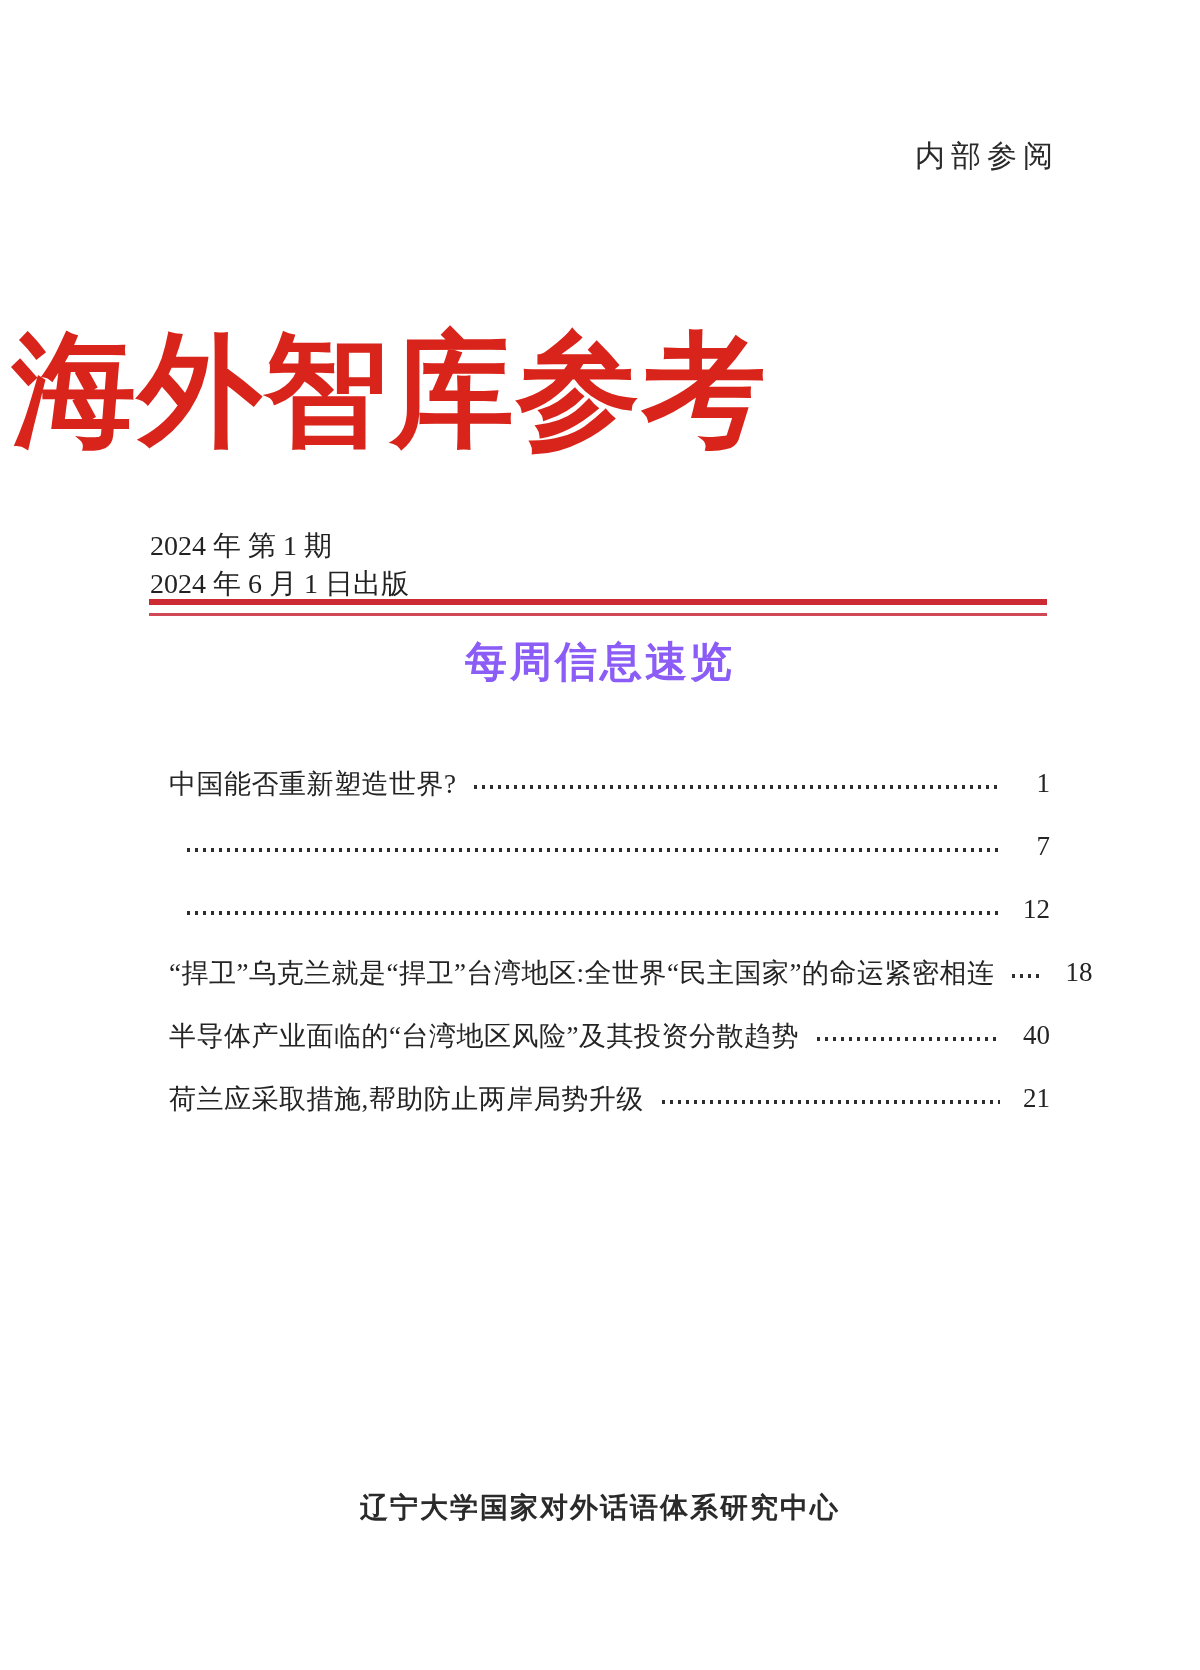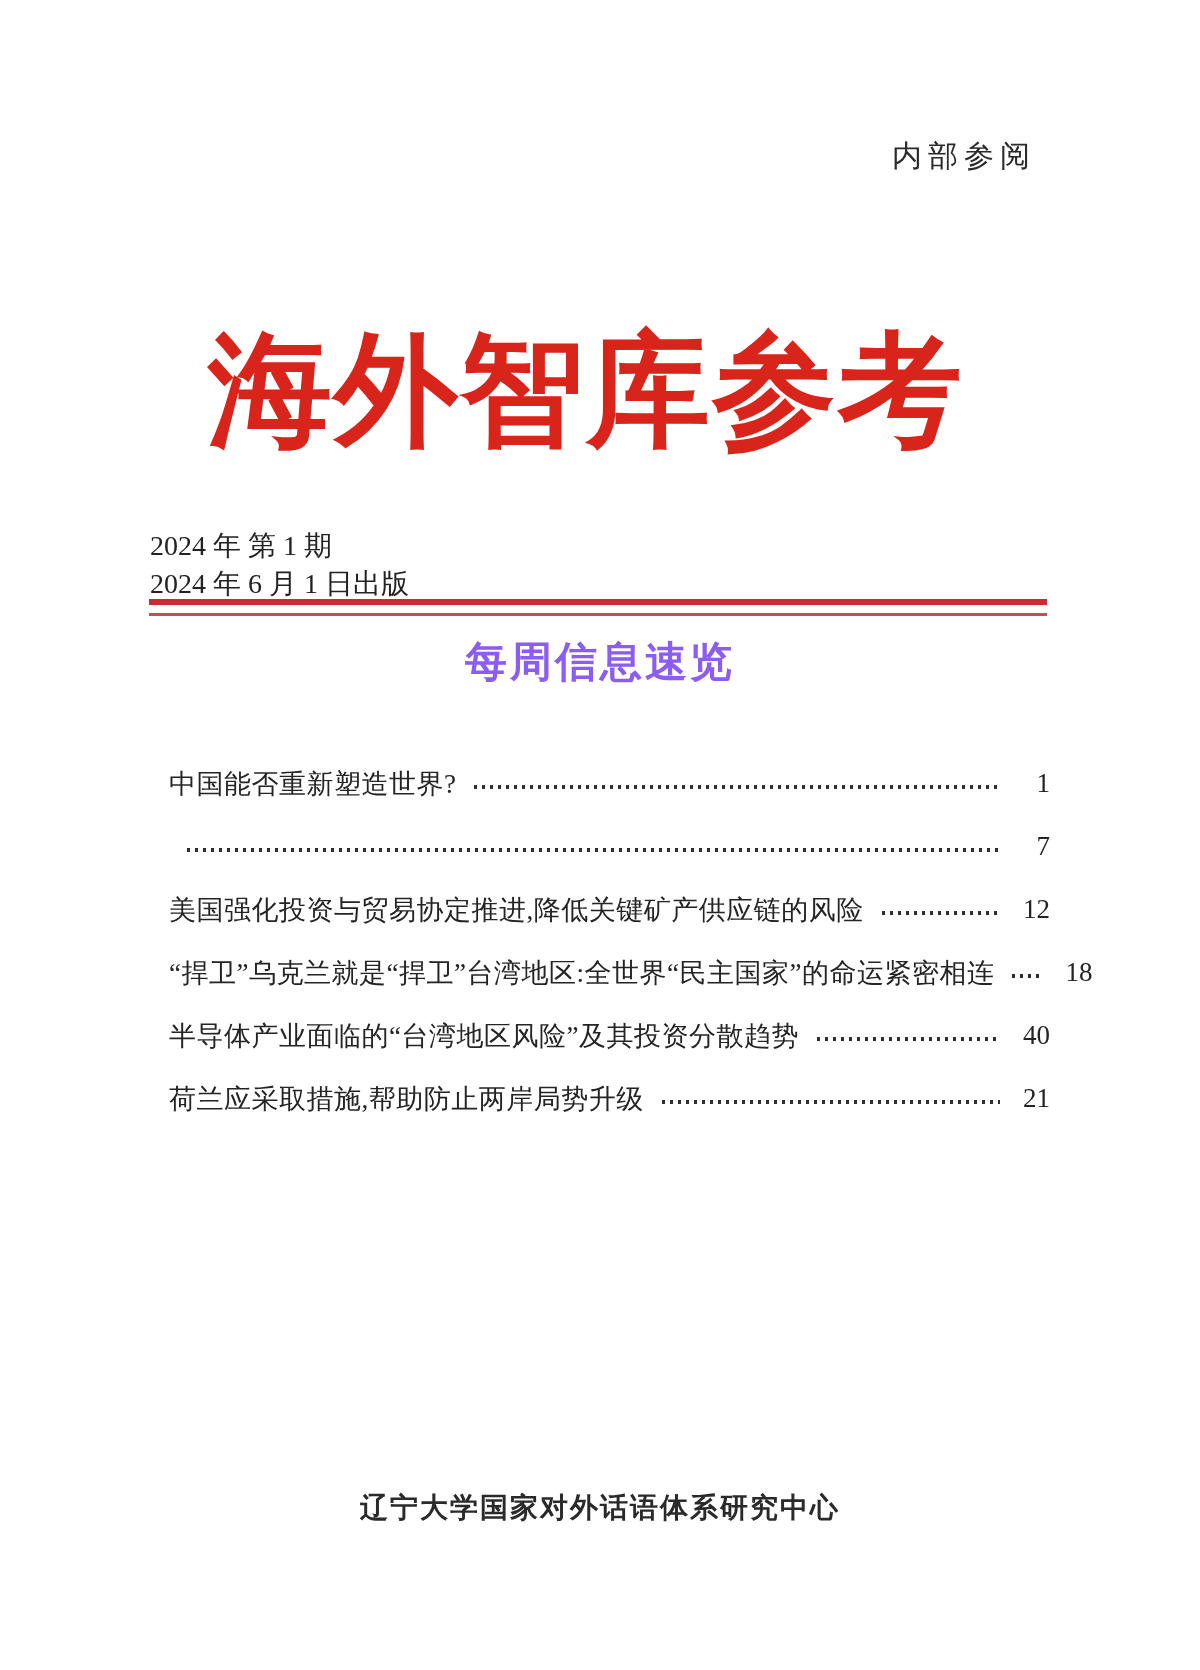--- a/index.html
+++ b/index.html
@@ -15,34 +15,34 @@
     background: #ffffff;
     overflow: hidden;
     color: #1e1e1e;
     font-family: "Liberation Serif", "DejaVu Serif", serif;
   }
 
   
   .classification {
     position: absolute;
     top: 136px;
-    right: 164px;
+    right: 141px;
     font-size: 30px;
     letter-spacing: 6px;
     color: #2a2a2a;
     font-family: Liberation Mono, monospace;
   }
 
   
   .masthead {
     position: absolute;
     top: 318px;
     left: 12px;
     right: 40px;
-    text-align: center;
+    text-align: left;
     font-size: 124px;
     font-weight: bold;
     letter-spacing: 2px;
     color: #d9241b;
     font-family: "Liberation Serif", "DejaVu Serif", serif;
     line-height: 1.2;
     white-space: nowrap;
   }
 
   
@@ -169,21 +169,20 @@
       <span class="toc-leader"></span>
       <span class="toc-page">1</span>
     </div>
 
     <div class="toc-row">
       <span class="toc-leader"></span>
       <span class="toc-page">7</span>
     </div>
 
     <div class="toc-row">
-      <span class="toc-title">美国强化投资与贸易协定推进,降低关键矿产供应链的风险</span>
       <span class="toc-leader"></span>
       <span class="toc-page">12</span>
     </div>
 
     <div class="toc-row">
       <span class="toc-title">“捍卫”乌克兰就是“捍卫”台湾地区:全世界“民主国家”的命运紧密相连</span>
       <span class="toc-leader"></span>
       <span class="toc-page">18</span>
     </div>
 

